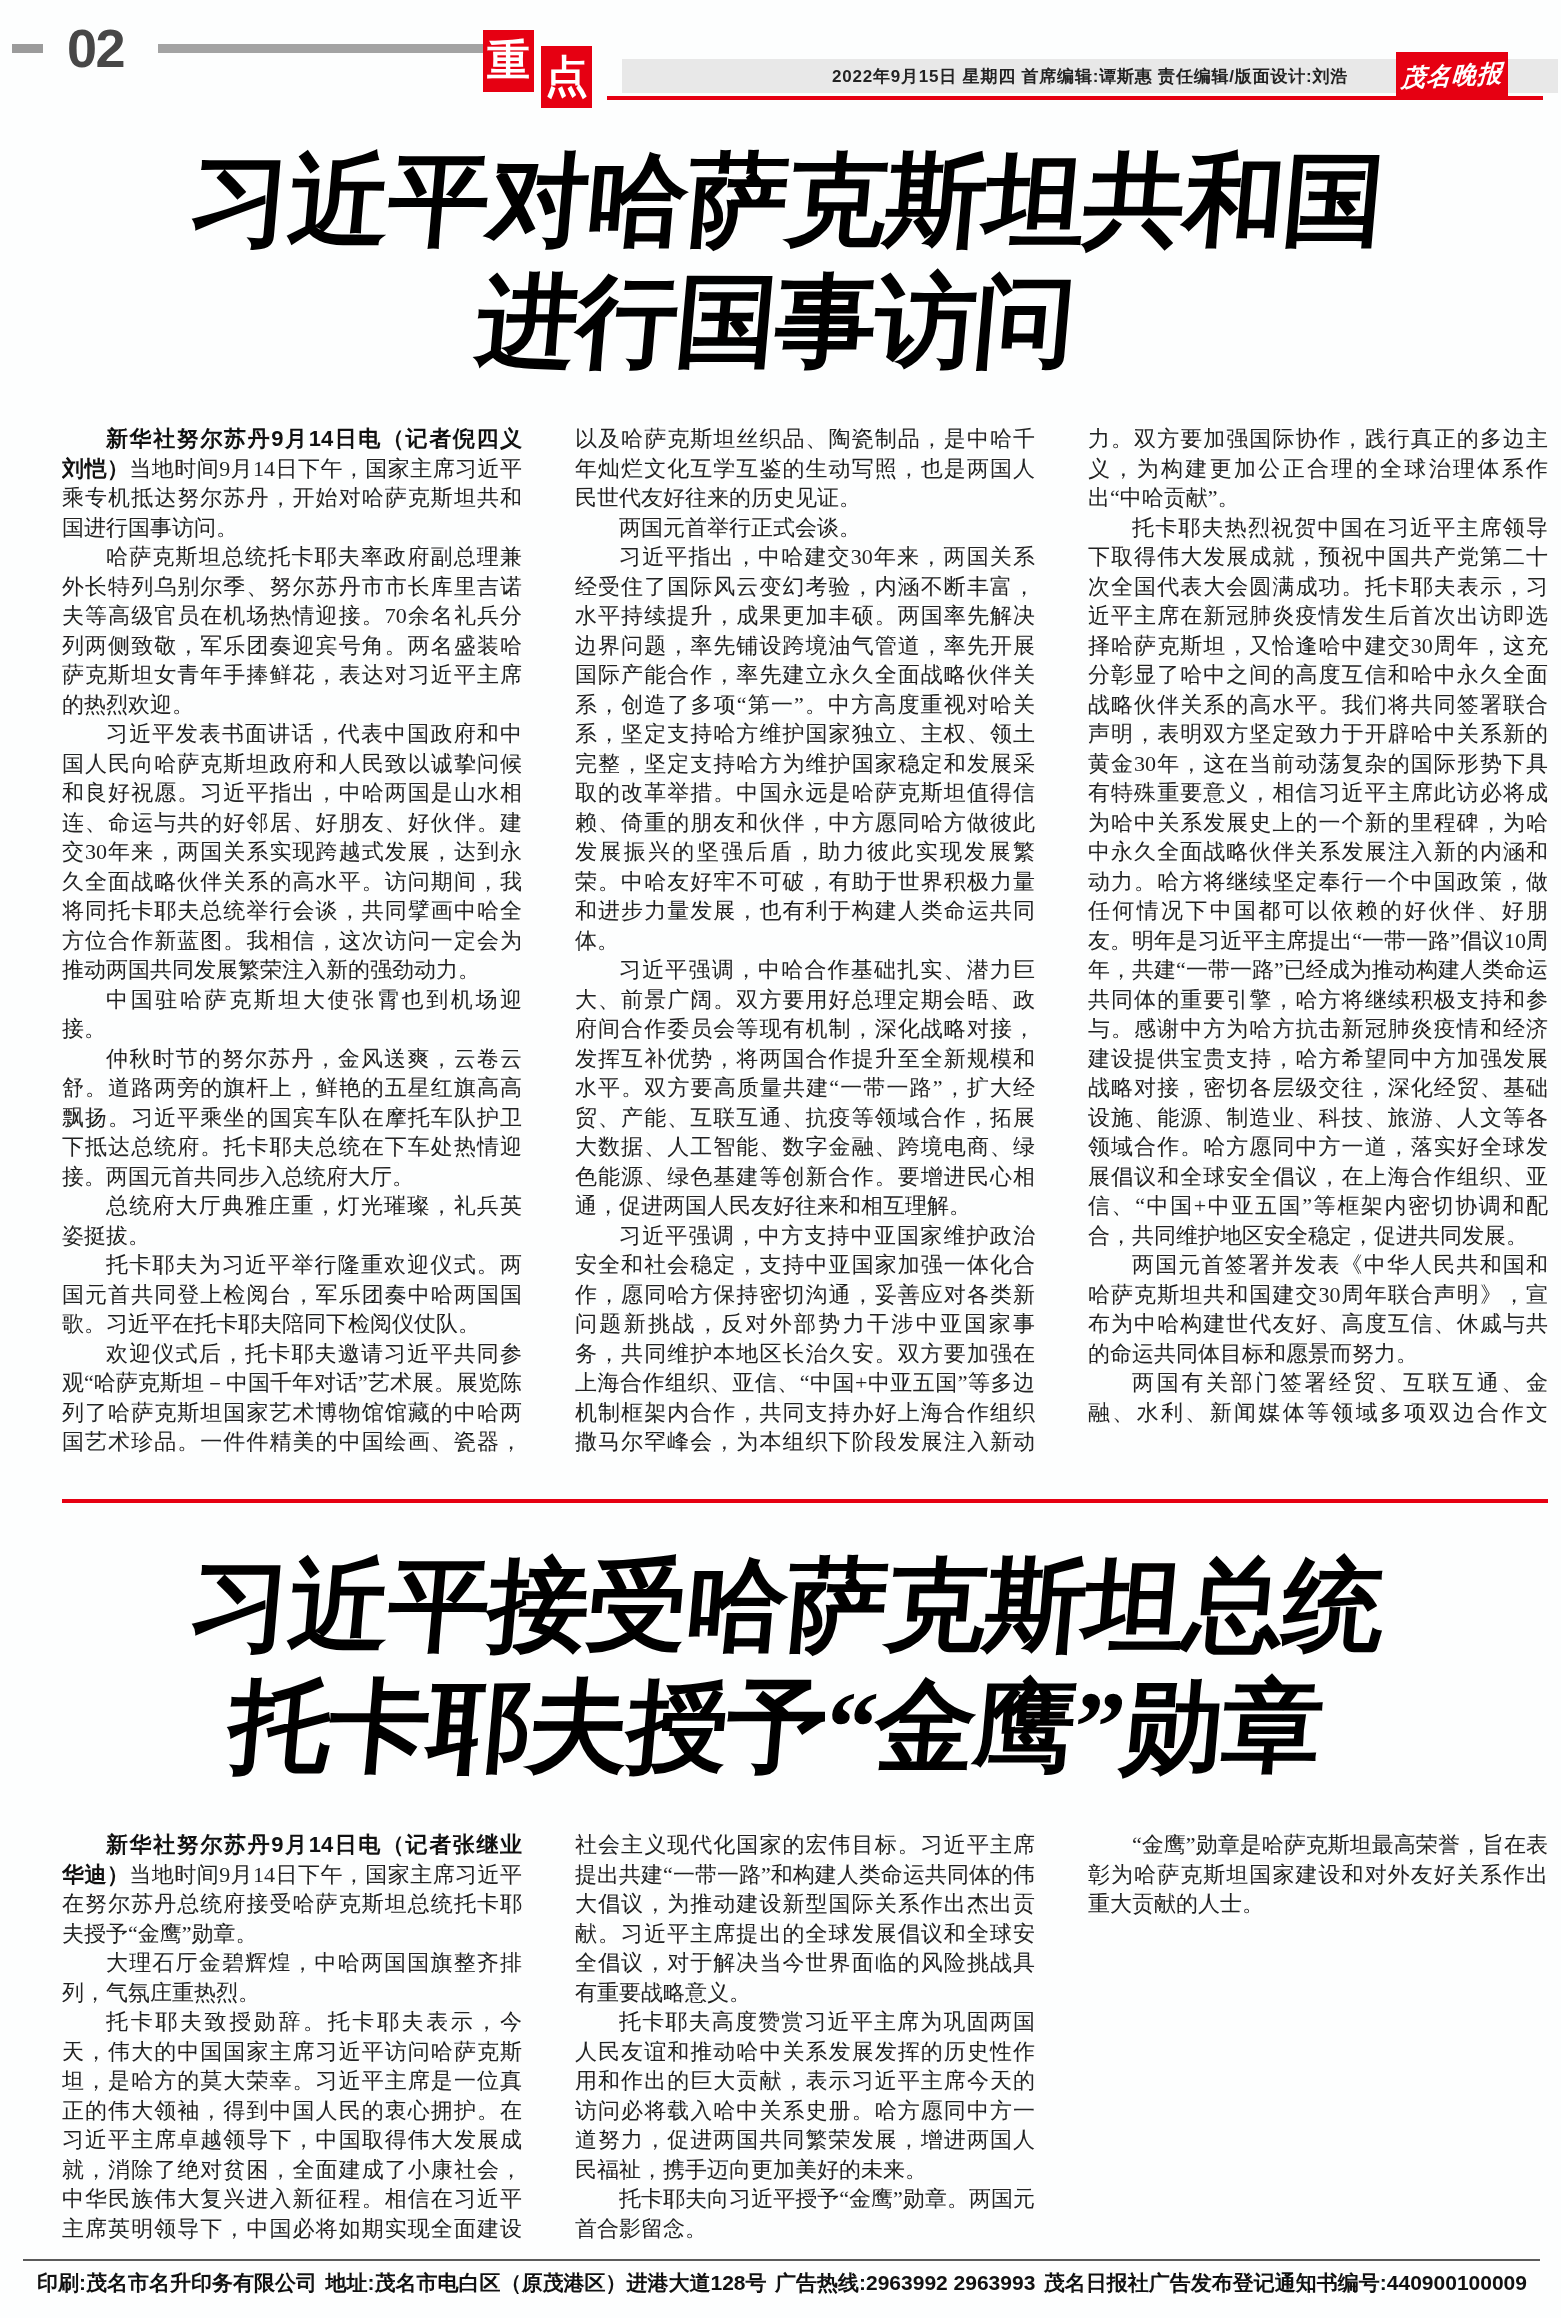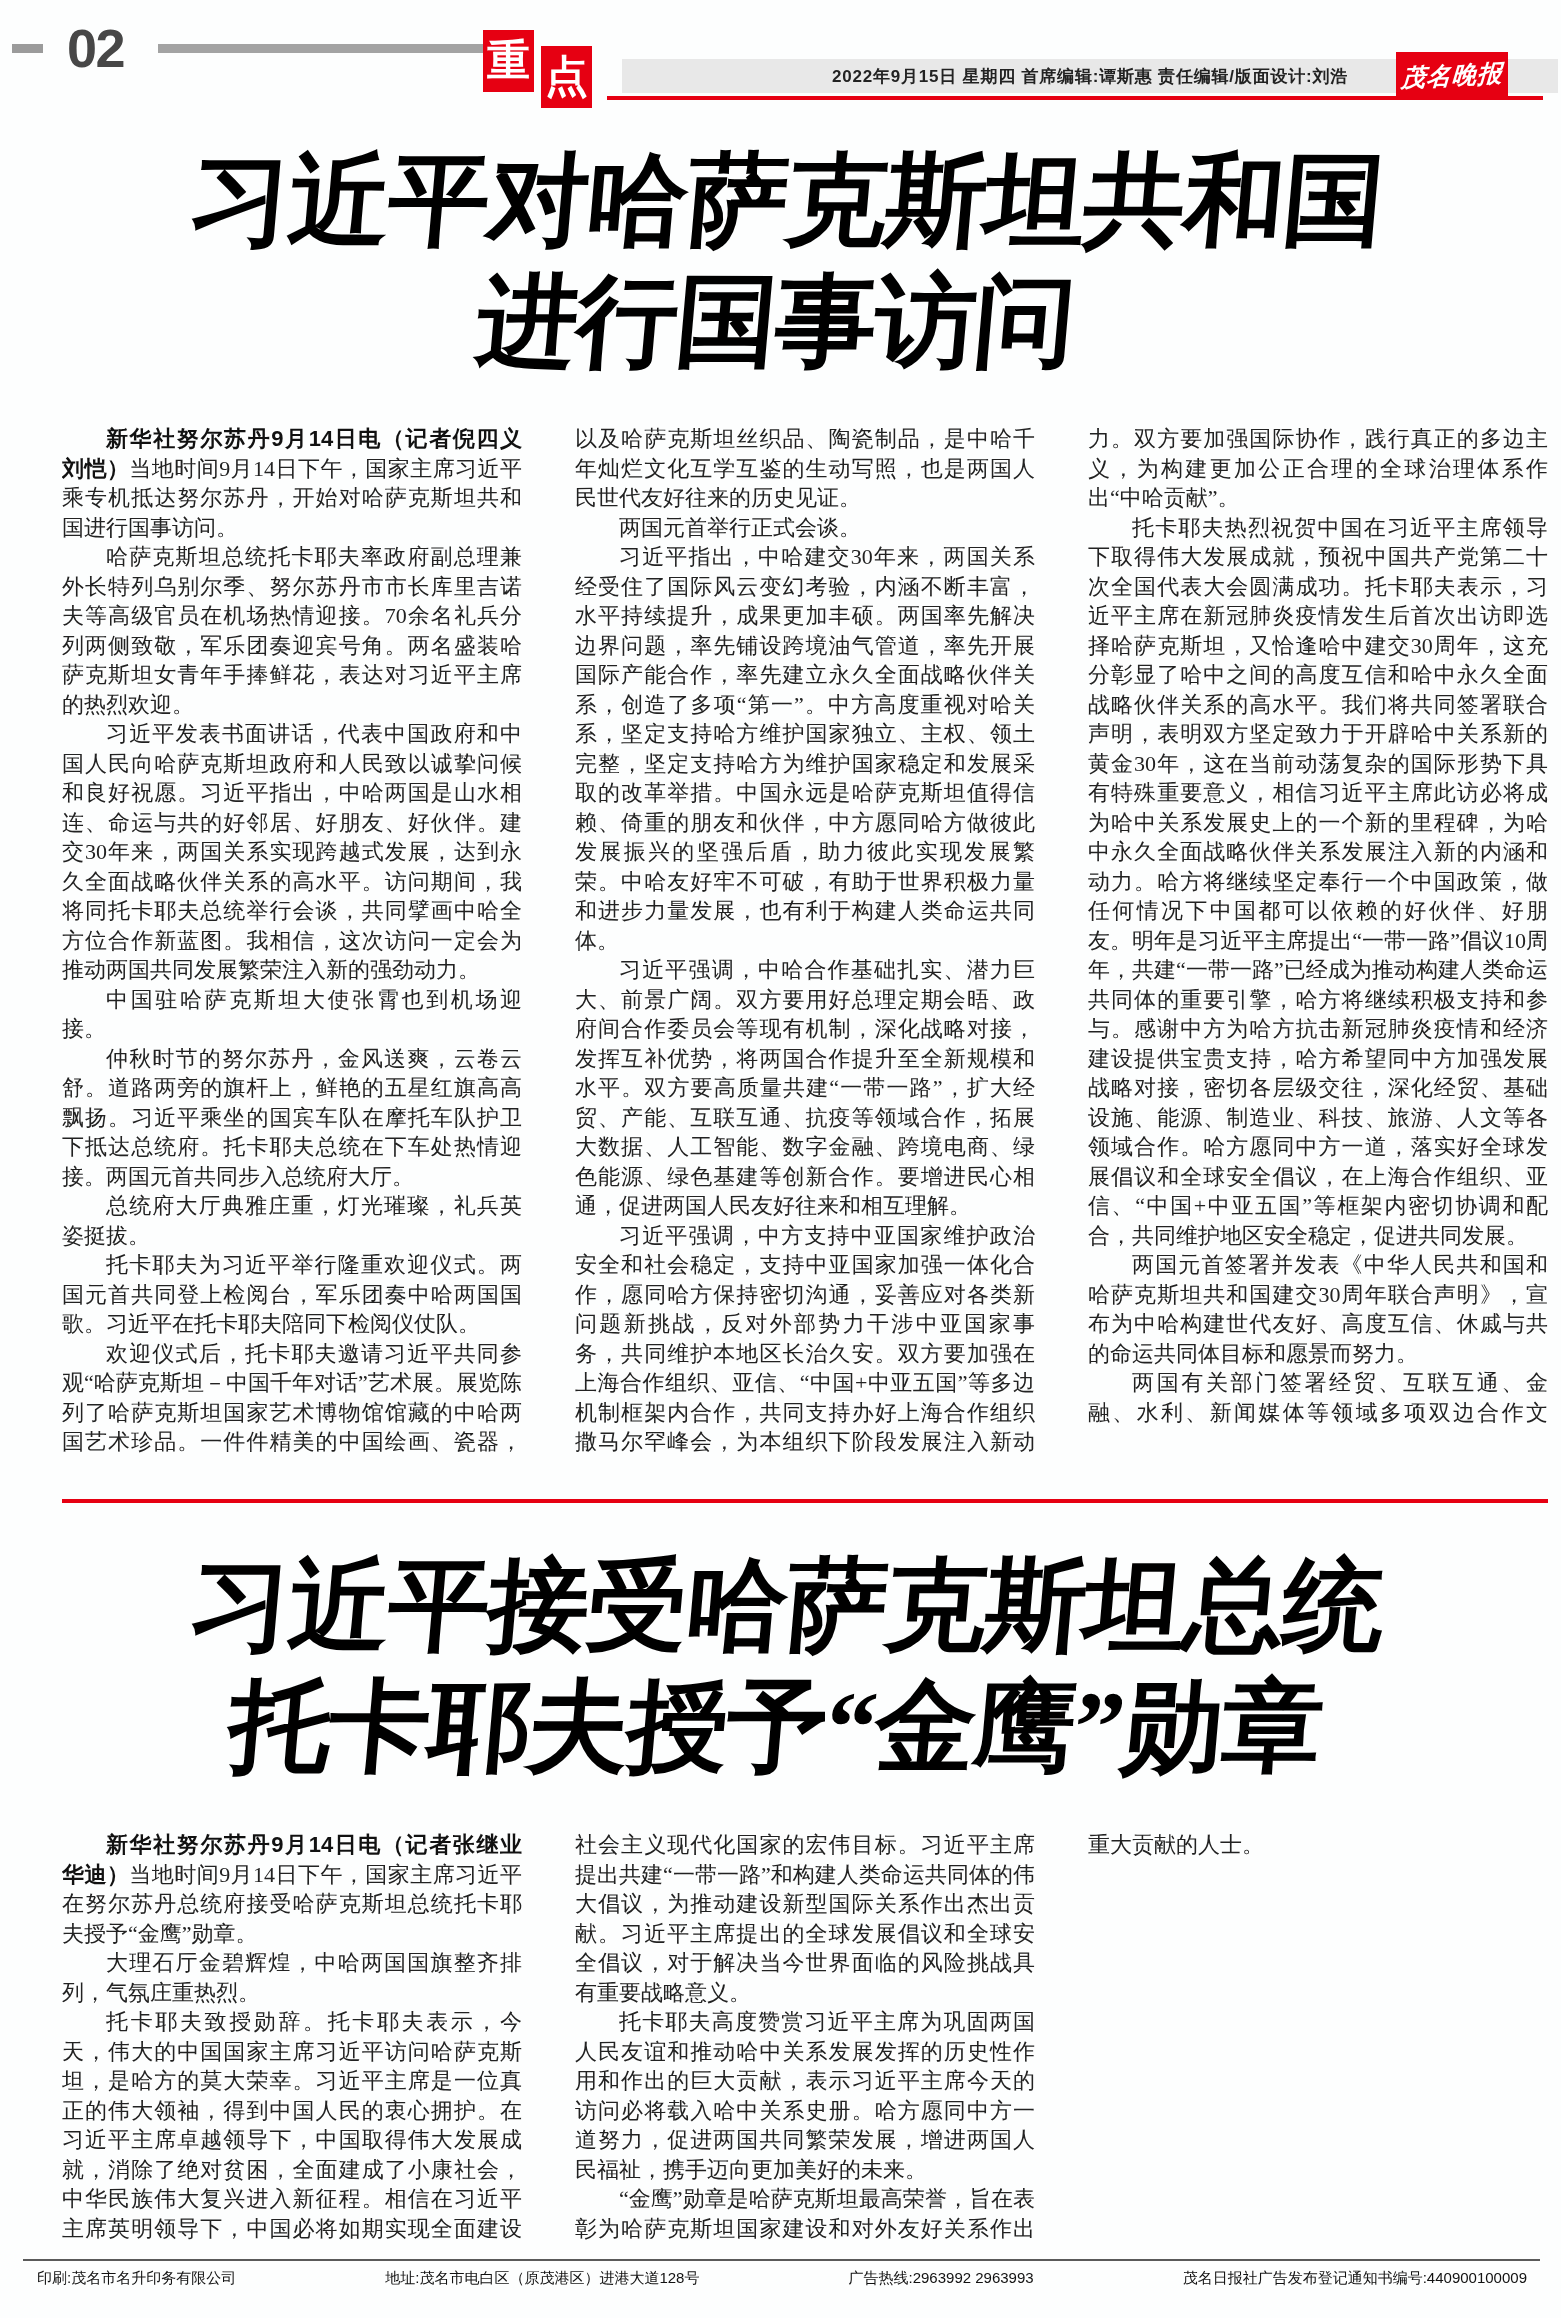--- a/index.html
+++ b/index.html
@@ -30,21 +30,21 @@
   
   .article-cols{position:absolute;left:62px;width:1486px;column-count:3;column-gap:53px;column-fill:auto;overflow:hidden;text-align:justify;}
   #article1-cols{top:424px;height:1057px;}
   #article2-cols{top:1830px;height:425px;}
   .article-cols p{margin:0;text-indent:2em;font-size:22px;line-height:29.5px;color:#222;}
   .article-cols p strong{font-family:"Liberation Sans","DejaVu Sans",sans-serif;font-weight:700;color:#111;}
   
   .section-redline{position:absolute;left:62px;top:1499px;width:1486px;height:4.1px;background:#e60012;}
   .footer-topline{position:absolute;left:23px;top:2259px;width:1517px;height:1.6px;background:#5a5a5a;}
   .footer-row{position:absolute;left:37px;top:2269px;width:1490px;display:flex;justify-content:space-between;align-items:center;}
-  .footer-row span{font-family:"Liberation Sans","DejaVu Sans",sans-serif;font-size:15px;font-weight:400;color:#111;white-space:nowrap;text-align:right;}
+  .footer-row span{font-family:"Liberation Sans","DejaVu Sans",sans-serif;font-size:21px;font-weight:700;color:#111;white-space:nowrap;text-align:right;}
 </style>
 </head>
 <body>
 
 <div class="pagenum-row">
   <div class="pagenum-dash"></div>
   <div class="pagenum">02</div>
   <div class="pagenum-rule"></div>
 </div>
 
@@ -93,20 +93,21 @@
 <div class="headline" id="headline2">
   <span class="hl-line">习近平接受哈萨克斯坦总统</span>
   <span class="hl-line">托卡耶夫授予“金鹰”勋章</span>
 </div>
 
 <div class="article-cols" id="article2-cols">
   <p><strong>新华社努尔苏丹9月14日电（记者张继业　华迪）</strong><span>当地时间9月14日下午，国家主席习近平在努尔苏丹总统府接受哈萨克斯坦总统托卡耶夫授予“金鹰”勋章。</span></p>
   <p>大理石厅金碧辉煌，中哈两国国旗整齐排列，气氛庄重热烈。</p>
   <p>托卡耶夫致授勋辞。托卡耶夫表示，今天，伟大的中国国家主席习近平访问哈萨克斯坦，是哈方的莫大荣幸。习近平主席是一位真正的伟大领袖，得到中国人民的衷心拥护。在习近平主席卓越领导下，中国取得伟大发展成就，消除了绝对贫困，全面建成了小康社会，中华民族伟大复兴进入新征程。相信在习近平主席英明领导下，中国必将如期实现全面建设社会主义现代化国家的宏伟目标。习近平主席提出共建“一带一路”和构建人类命运共同体的伟大倡议，为推动建设新型国际关系作出杰出贡献。习近平主席提出的全球发展倡议和全球安全倡议，对于解决当今世界面临的风险挑战具有重要战略意义。</p>
   <p>托卡耶夫高度赞赏习近平主席为巩固两国人民友谊和推动哈中关系发展发挥的历史性作用和作出的巨大贡献，表示习近平主席今天的访问必将载入哈中关系史册。哈方愿同中方一道努力，促进两国共同繁荣发展，增进两国人民福祉，携手迈向更加美好的未来。</p>
+  <p>托卡耶夫向习近平授予“金鹰”勋章。两国元首合影留念。</p>
   <p>“金鹰”勋章是哈萨克斯坦最高荣誉，旨在表彰为哈萨克斯坦国家建设和对外友好关系作出重大贡献的人士。</p>
 
 </div>
 
 <div class="footer-topline"></div>
 <div class="footer-row">
   <span>印刷:茂名市名升印务有限公司</span>
   <span>地址:茂名市电白区（原茂港区）进港大道128号</span>
   <span>广告热线:2963992 2963993</span>
   <span>茂名日报社广告发布登记通知书编号:440900100009</span>

